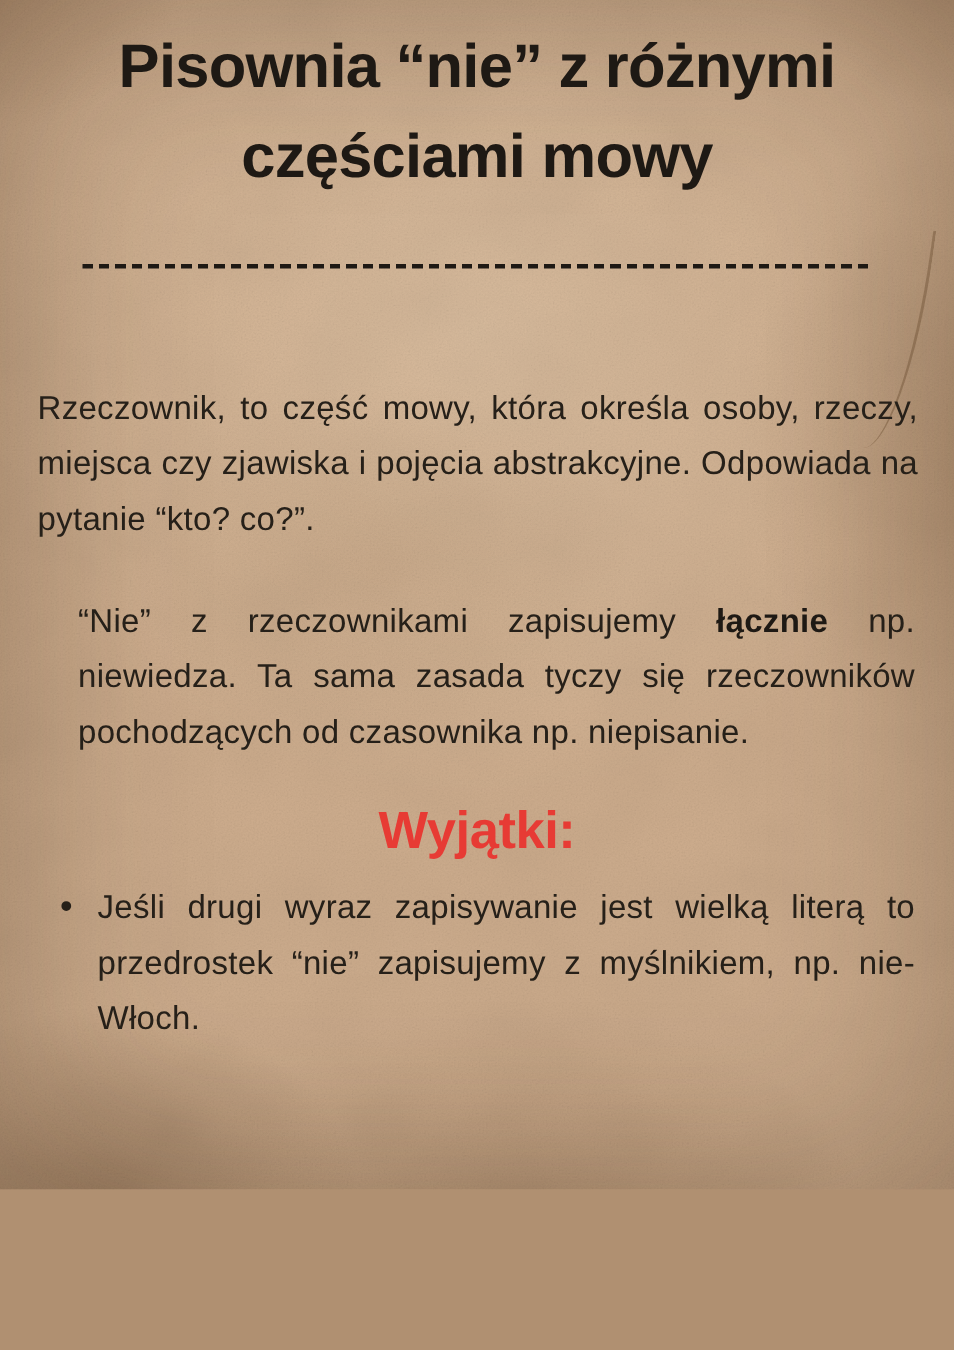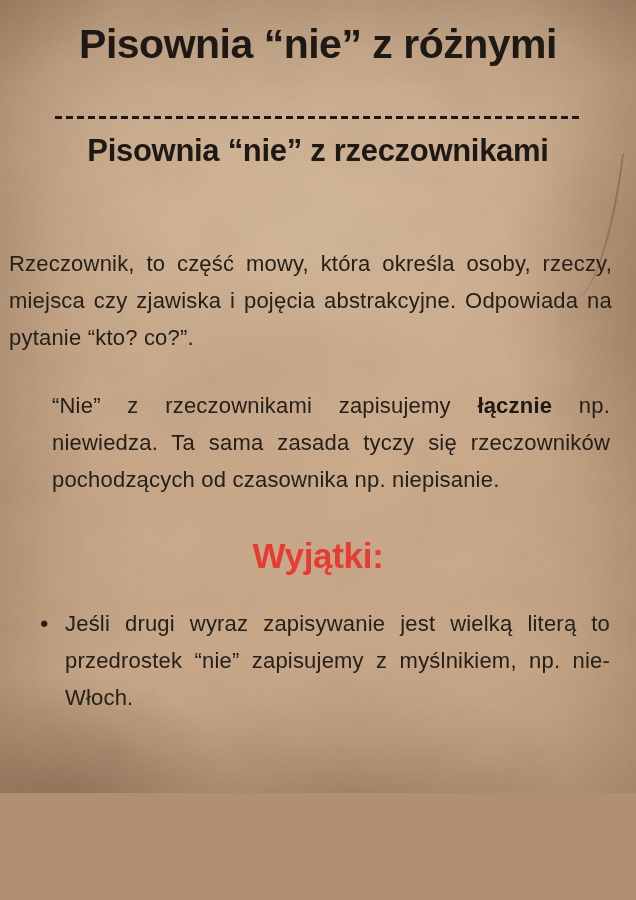--- a/index.html
+++ b/index.html
@@ -76,34 +76,34 @@
     font-weight:700;
     letter-spacing:-.3px;
   }
   .body{
     font-size:22px;
     line-height:37px;
     text-align:justify;
     color:var(--ink-soft);
     letter-spacing:.2px;
   }
-  .para1{margin:74px 24px 0 9px;}
+  .para1{margin:74px 24px 0 25px;}
   .para2{margin:31px 26px 0 52px;}
   .bold{font-weight:700;color:var(--ink);}
   h3{
-    margin:36px 0 0;
+    margin:26px 0 0;
     text-align:center;
     font-size:35px;
     line-height:44px;
     font-weight:700;
     color:var(--accent);
     letter-spacing:-.3px;
   }
   ul{
-    margin:27px 26px 0 0;
+    margin:10px 26px 0 0;
     padding:0 0 0 65px;
     list-style:none;
   }
   li{position:relative;}
   li::before{
     content:"\2022";
     position:absolute;
     left:-25px;top:0;
     font-size:24px;
     color:var(--ink-soft);
@@ -128,25 +128,25 @@
     <rect width="636" height="900" filter="url(#clouds)" opacity="0.45"></rect>
     <rect width="636" height="900" filter="url(#grain)" opacity="0.55"></rect>
   </svg>
 
   <div class="scratch"></div>
 
   <div class="content">
 
     <h1>
       <span class="t-line">Pisownia “nie” z różnymi</span>
+      <span class="t-line">częściami mowy</span>
     </h1>
 
     <div class="dashed"></div>
 
-    <h2>Pisownia “nie” z rzeczownikami</h2>
 
     <p class="body para1">Rzeczownik, to część mowy, która określa osoby, rzeczy, miejsca czy zjawiska i pojęcia abstrakcyjne. Odpowiada na pytanie “kto? co?”.</p>
 
     <p class="body para2"><span>“Nie” z rzeczownikami zapisujemy </span><span class="bold">łącznie</span><span> np. niewiedza. Ta sama zasada tyczy się rzeczowników pochodzących od czasownika np. niepisanie.</span></p>
 
     <h3>Wyjątki:</h3>
 
     <ul>
       <li class="body">Jeśli drugi wyraz zapisywanie jest wielką literą to przedrostek “nie” zapisujemy z myślnikiem, np. nie-Włoch.</li>
     </ul>

